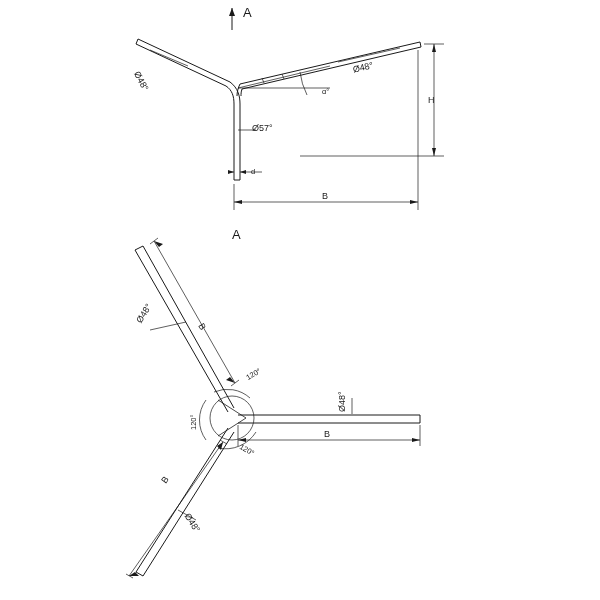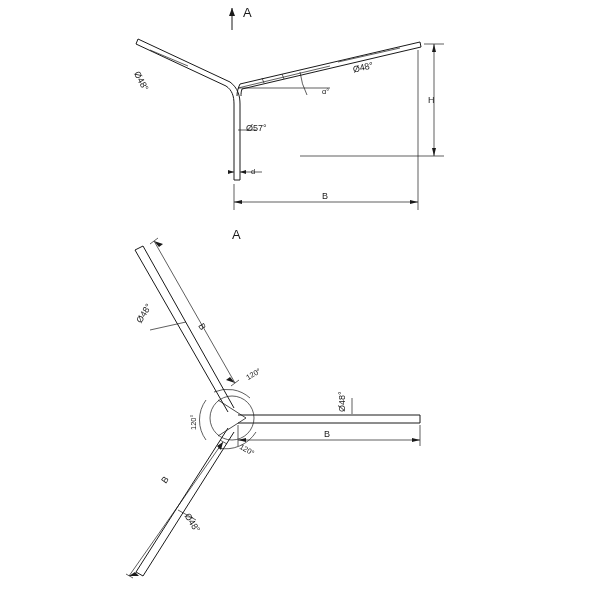--- a/index.html
+++ b/index.html
@@ -176,21 +176,21 @@
 
     </g>
   </svg>
 
   <div class="lbl big" style="left:243px; top:6px;">A</div>
 
   <div class="lbl" style="left:140px; top:70px; transform:rotate(62deg); transform-origin:left top;">Ø48°</div>
 
   <div class="lbl" style="left:352px; top:66px; transform:rotate(-14deg); transform-origin:left top;">Ø48°</div>
 
-  <div class="lbl" style="left:246px; top:124px;">Ø57°</div>
+  <div class="lbl" style="left:252px; top:124px;">Ø57°</div>
 
   <div class="lbl small" style="left:322px; top:88px;">α°</div>
 
   <div class="lbl" style="left:428px; top:96px;">H</div>
 
   <div class="lbl" style="left:322px; top:192px;">B</div>
 
   <div class="lbl small" style="left:251px; top:168px;">d</div>
 
   <div class="lbl big" style="left:232px; top:228px;">A</div>

